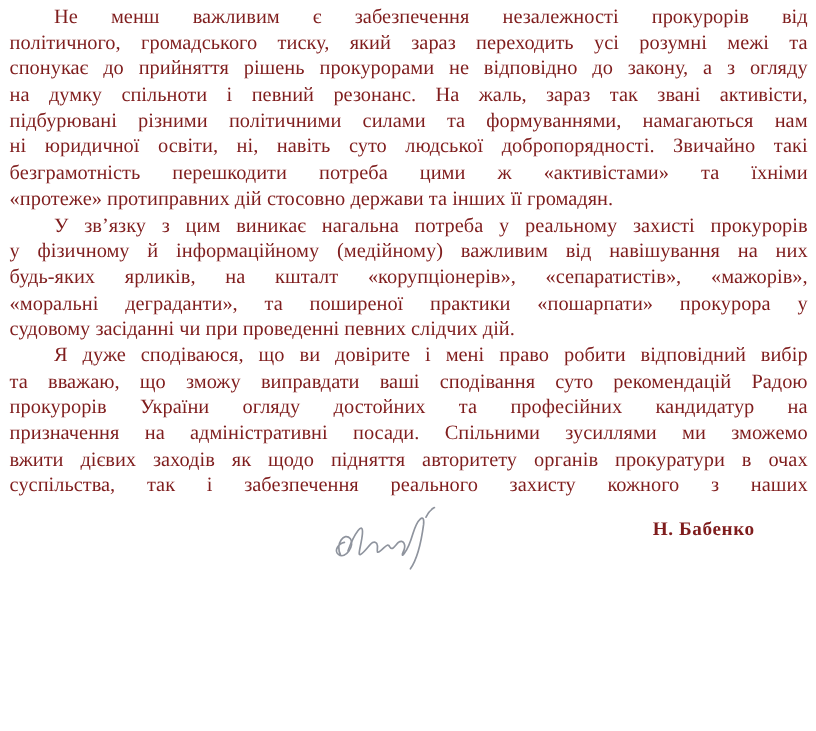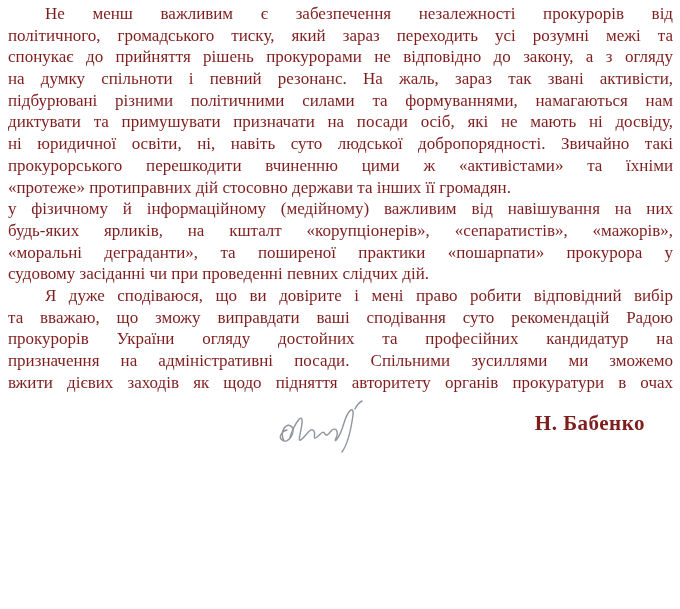--- a/index.html
+++ b/index.html
@@ -44,59 +44,60 @@
   }
   .signature-scribble {
     position: absolute;
     left: 262px;
     top: 2px;
     width: 104px;
     height: 58px;
   }
   .signatory-name {
     position: absolute;
-    right: 28px;
+    right: 44px;
     top: 16px;
-    font-size: 21px;
+    font-size: 16px;
     font-weight: bold;
     letter-spacing: 0.5px;
     white-space: nowrap;
   }
 </style>
 </head>
 <body>
 
 <div class="page">
 
   <div class="paragraph">
     <div class="line first">Не менш важливим є забезпечення незалежності прокурорів від</div>
     <div class="line">політичного, громадського тиску, який зараз переходить усі розумні межі та</div>
     <div class="line">спонукає до прийняття рішень прокурорами не відповідно до закону, а з огляду</div>
     <div class="line">на думку спільноти і певний резонанс. На жаль, зараз так звані активісти,</div>
     <div class="line">підбурювані різними політичними силами та формуваннями, намагаються нам</div>
-    <div class="line">диктувати та примушувати призначати на посади осіб, які не мають ні досвіду,</div>
     <div class="line">ні юридичної освіти, ні, навіть суто людської добропорядності. Звичайно такі</div>
-    <div class="line">прокурорського перешкодити вчиненню цими ж «активістами» та їхніми</div>
+    <div class="line">безграмотність перешкодити потреба цими ж «активістами» та їхніми</div>
     <div class="line last">«протеже» протиправних дій стосовно держави та інших її громадян.</div>
   </div>
 
   <div class="paragraph">
+    <div class="line first">У зв’язку з цим виникає нагальна потреба у реальному захисті прокурорів</div>
     <div class="line">у фізичному й інформаційному (медійному) важливим від навішування на них</div>
     <div class="line">будь-яких ярликів, на кшталт «корупціонерів», «сепаратистів», «мажорів»,</div>
     <div class="line">«моральні деграданти», та поширеної практики «пошарпати» прокурора у</div>
     <div class="line last">судовому засіданні чи при проведенні певних слідчих дій.</div>
   </div>
 
 
   <div class="paragraph">
     <div class="line first">Я дуже сподіваюся, що ви довірите і мені право робити відповідний вибір</div>
     <div class="line">та вважаю, що зможу виправдати ваші сподівання суто рекомендацій Радою</div>
     <div class="line">прокурорів України огляду достойних та професійних кандидатур на</div>
     <div class="line">призначення на адміністративні посади. Спільними зусиллями ми зможемо</div>
     <div class="line">вжити дієвих заходів як щодо підняття авторитету органів прокуратури в очах</div>
+    <div class="line">суспільства, так і забезпечення реального захисту кожного з наших</div>
   </div>
 
   <div class="signature-block">
     <svg class="signature-scribble" viewBox="0 0 104 58" xmlns="http://www.w3.org/2000/svg">
       <g fill="none" stroke="#8f949e" stroke-width="1.4" stroke-linecap="round">
         <path d="M14,44 C9,34 17,24 22,30 C26,35 18,48 12,43 C8,40 12,34 17,33"></path>
         <path d="M20,40 C25,26 33,14 32,26 C31,37 26,48 33,41 C38,36 41,30 44,34 C46,37 42,44 47,40 C51,37 53,33 55,37 C57,40 59,36 62,33 C66,30 69,35 66,41 C63,47 69,43 74,26 C78,13 84,8 83,18 C81,33 77,48 72,55"></path>
         <path d="M85,12 C87,8 90,5 92,4"></path>
       </g>
     </svg>

